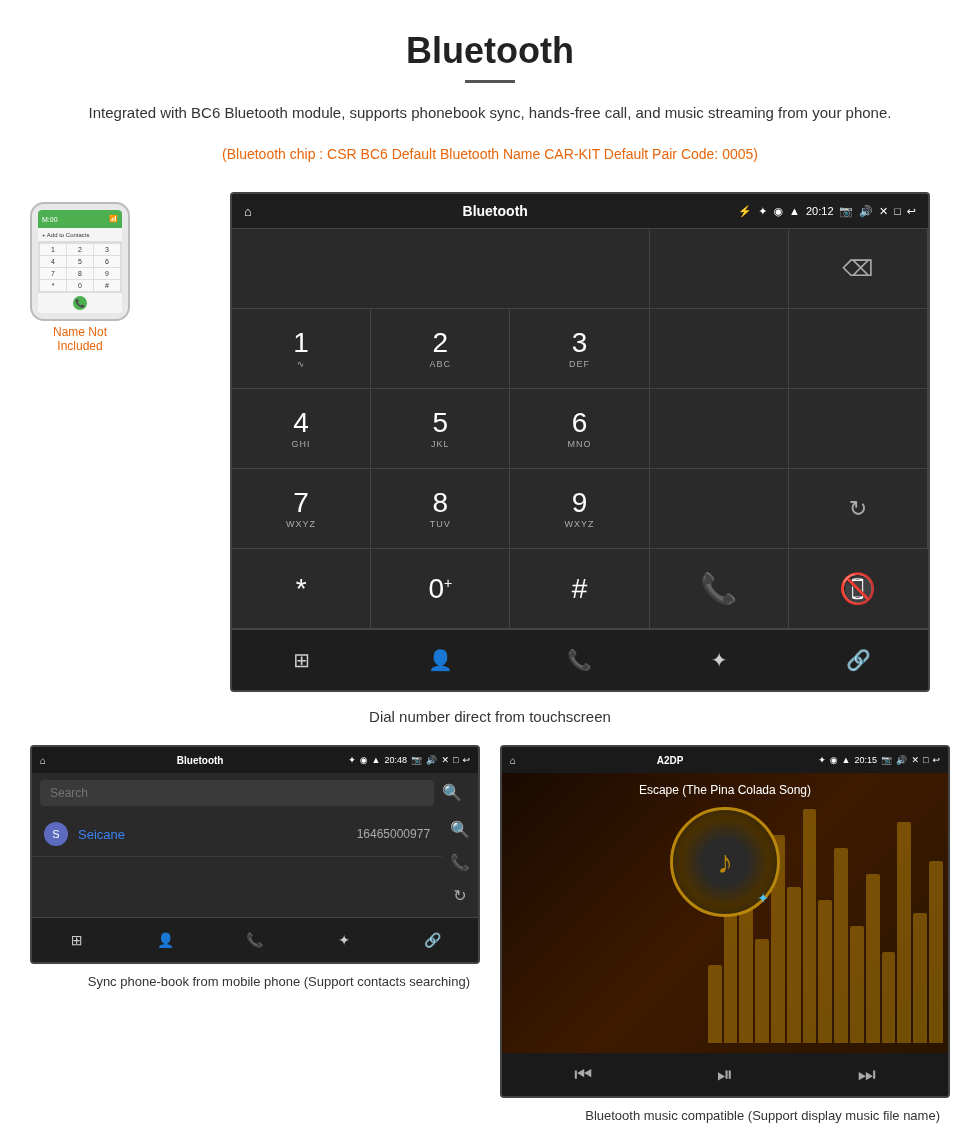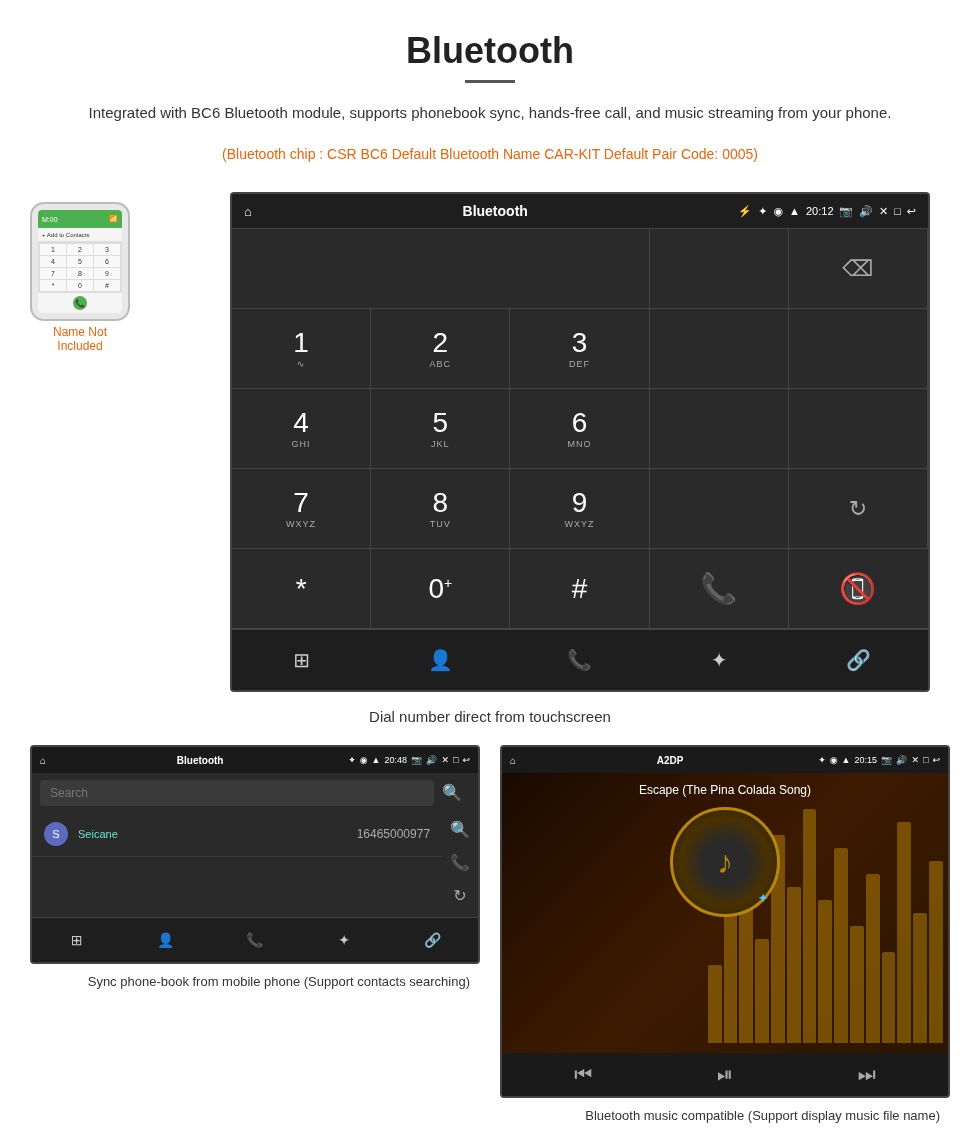--- a/index.html
+++ b/index.html
@@ -308,22 +308,22 @@
       height: 24px;
       border-radius: 50%;
       display: flex;
       align-items: center;
       justify-content: center;
       font-size: 11px;
       margin-right: 10px;
     }
     .contact-name {
       flex: 1;
-      font-size: 11px;
-      color: #5eead4;
+      font-size: 13px;
+      color: #3b82f6;
     }
     .contact-number {
       font-size: 12px;
       color: #aaa;
     }
     .contacts-right-bar {
       display: flex;
       flex-direction: column;
       align-items: center;
       padding: 8px;

